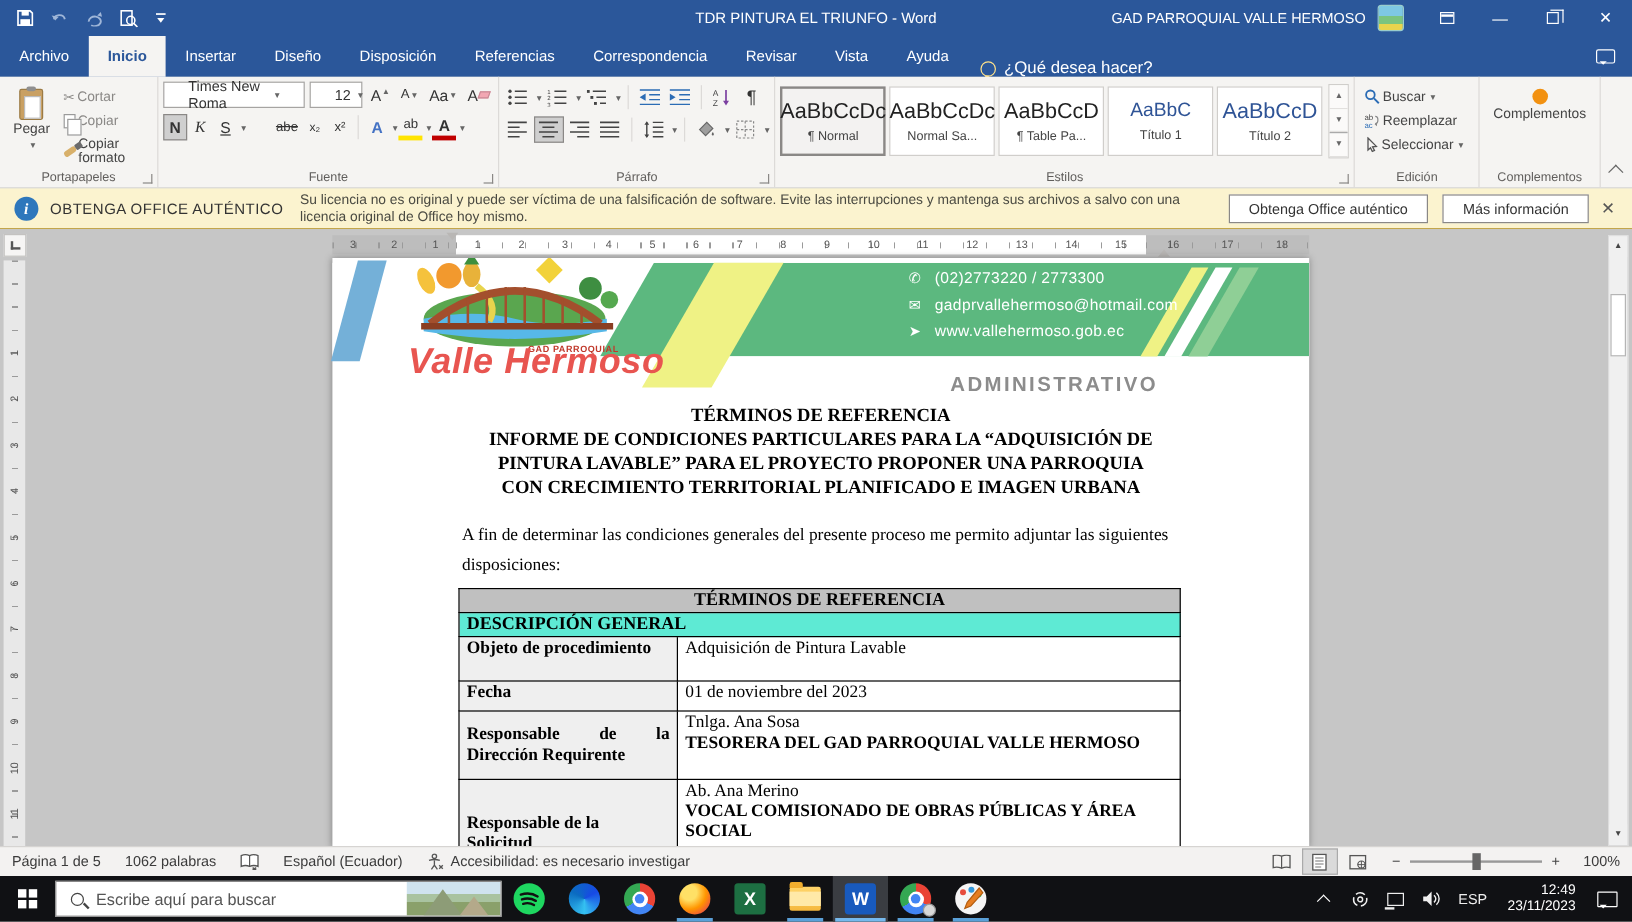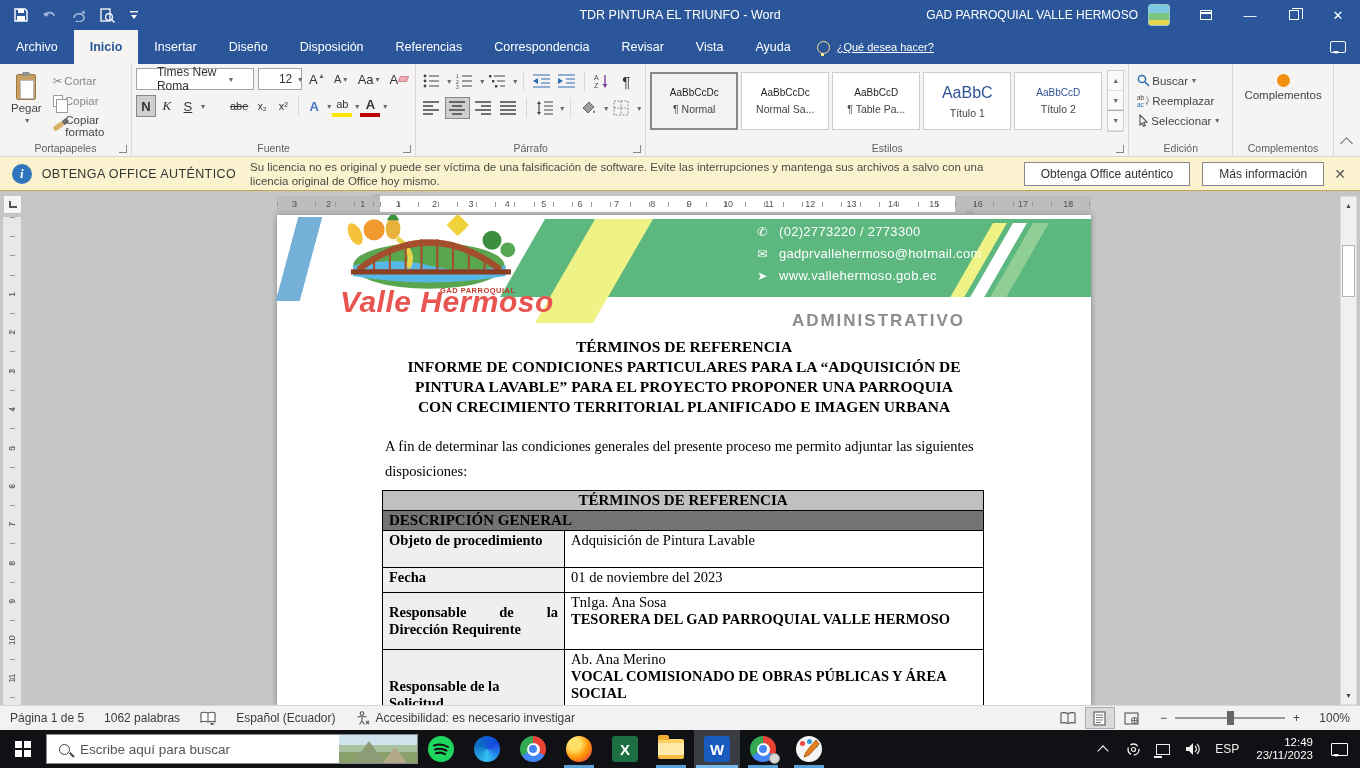--- a/index.html
+++ b/index.html
@@ -14,21 +14,21 @@
   .tb-avatar{width:22px;height:22px;border-radius:3px;margin-right:14px;background:linear-gradient(180deg,#7ec8e3 0 40%,#7bc47f 40% 75%,#e8d44d 75%);border:1px solid #9cc;}
   .winbtn{width:44px;height:30px;display:flex;align-items:center;justify-content:center;color:#fff;font-size:13px;}
   .restore-ic{width:10px;height:10px;border:1px solid #fff;position:relative;}
   .restore-ic::before{content:"";position:absolute;left:2px;top:-3px;width:10px;height:10px;border:1px solid #fff;border-left:none;border-bottom:none;}
   .ribbonopt-ic{width:12px;height:10px;border:1px solid #fff;position:relative;}
   .ribbonopt-ic::before{content:"";position:absolute;top:1px;left:0;right:0;height:2px;background:#fff;}
   
   .tabrow{position:absolute;top:30px;left:0;width:1360px;height:34px;background:#2b579a;display:flex;align-items:stretch;color:#fff;}
   .tab{display:flex;align-items:center;padding:0 16px;font-size:12.5px;cursor:pointer;}
   .tab.active{background:#f5f4f2;color:#2b579a;font-weight:bold;}
-  .tellme{display:flex;align-items:center;gap:7px;font-size:11px;padding:0 10px;text-decoration:underline;}
+  .tellme{display:flex;align-items:flex-end;gap:7px;font-size:14px;padding:0 10px;}
   .bulb{width:13px;height:13px;border:1.4px solid #ffe28a;border-radius:50%;position:relative;}
   .bulb::after{content:"";position:absolute;left:3.5px;top:11px;width:3px;height:3px;background:#ffe28a;}
   .fb-bubble{margin-left:auto;margin-right:14px;align-self:center;width:16px;height:12px;border:1.4px solid #fff;border-radius:2px;position:relative;}
   .fb-bubble::after{content:"";position:absolute;left:2px;bottom:-5px;border:3px solid transparent;border-top-color:#fff;}
   
   .ribbon{position:absolute;top:64px;left:0;width:1360px;height:93px;background:#f5f4f2;border-bottom:1px solid #d8d6d4;display:flex;}
   .rgroup{position:relative;height:100%;border-right:1px solid #dcdad8;padding:4px 4px 18px 4px;display:flex;align-items:flex-start;}
   .rgroup-label{position:absolute;bottom:2px;left:0;right:0;text-align:center;font-size:10.5px;color:#605e5c;}
   .launcher{position:absolute;bottom:3px;right:4px;width:8px;height:8px;border-right:1.6px solid #8a8886;border-bottom:1.6px solid #8a8886;}
   .bigbtn{display:flex;flex-direction:column;align-items:center;justify-content:flex-start;gap:2px;padding:4px 7px;font-size:11.5px;color:#444;}
@@ -51,21 +51,21 @@
   .eff{color:#4472c4;font-weight:bold;}
   .hl{border-bottom:4px solid #ffe400;line-height:13px;}
   .fc{border-bottom:4px solid #c00000;line-height:13px;font-weight:bold;}
   .eraser{display:inline-block;width:9px;height:6px;background:#f2a7b3;border:1px solid #c98a96;transform:skewX(-20deg);margin-left:1px;}
   .icon16{width:17px;height:16px;display:block;}
   .pararow{display:flex;align-items:center;gap:2px;}
   .vsep{width:1px;height:20px;background:#dcdad8;margin:0 4px;}
   
   .stylebox{width:88px;height:58px;border:1px solid #d0cecb;background:#fff;margin-right:3px;display:flex;flex-direction:column;align-items:center;justify-content:center;gap:5px;}
   .stylebox.sel{border:2px solid #8a8886;background:#f3f2f1;}
-  .st-prev{font-size:10px;color:#222;}
+  .st-prev{font-size:18px;color:#222;}
   .st-prev.blue{color:#2f5496;}
   .st-label{font-size:10.5px;color:#444;}
   .st-scroll{width:17px;height:62px;display:flex;flex-direction:column;border:1px solid #d0cecb;margin-left:2px;}
   .st-scroll div{flex:1;display:flex;align-items:center;justify-content:center;font-size:7px;color:#666;border-bottom:1px solid #e2e0de;background:#fbfaf9;}
   .edit-stack{display:flex;flex-direction:column;gap:3px;padding-top:4px;}
   .orange-dot{width:13px;height:13px;border-radius:50%;background:#f29111;}
   .chev-up{width:9px;height:9px;border-left:1.6px solid #666;border-top:1.6px solid #666;transform:rotate(45deg);margin-top:4px;}
   .collapse-zone{display:flex;align-items:flex-end;justify-content:center;width:34px;padding-bottom:8px;}
   
   .licbar{position:absolute;top:157px;left:0;width:1360px;height:34px;background:#fbf3cf;border-bottom:1px solid #c3a64b;display:flex;align-items:center;}
@@ -106,21 +106,21 @@
   .logo svg{position:absolute;left:0;top:0;}
   .brand{position:absolute;left:8px;bottom:0;font-size:30px;font-weight:bold;color:#e85550;font-style:italic;letter-spacing:.5px;white-space:nowrap;}
   .brand-small{position:absolute;left:108px;bottom:24px;font-size:7.5px;font-weight:bold;color:#c0392b;letter-spacing:.5px;white-space:nowrap;}
   .admin{position:absolute;right:126px;top:96px;font-size:17px;font-weight:bold;color:#8c8c8c;letter-spacing:2px;}
   .doc-serif{font-family:"Liberation Serif","DejaVu Serif",serif;}
   .dtitle{position:absolute;left:100px;top:122px;width:614px;text-align:center;font-weight:bold;font-size:15.5px;line-height:20px;color:#000;}
   .dintro{position:absolute;left:108px;top:219px;width:596px;font-size:14.5px;line-height:25px;color:#000;}
   .dtable{position:absolute;left:105px;top:275px;width:602px;border-collapse:collapse;font-size:14.5px;color:#000;}
   .dtable td{border:1px solid #000;vertical-align:top;padding:1px 6px;}
   .th-row td{background:#c0c0c0;font-weight:bold;text-align:center;font-size:15px;padding:1px 4px;}
-  .sub-row td{background:#737373;font-weight:bold;text-align:left;font-size:15px;}
+  .sub-row td{background:#5eead4;font-weight:bold;text-align:left;font-size:15px;}
   .lblcell{width:182px;background:#efefef;font-weight:bold;}
   .just{text-align:justify;text-align-last:justify;}
   .v2{font-weight:bold;}
   
   .vscroll{position:absolute;right:3px;top:5px;width:17px;height:509px;background:#f0f0f0;border:1px solid #dcdcdc;}
   .vs-btn{position:absolute;left:0;width:15px;height:17px;display:flex;align-items:center;justify-content:center;font-size:7px;color:#444;background:#f0f0f0;}
   .vs-thumb{position:absolute;left:1px;top:48px;width:13px;height:52px;background:#fff;border:1px solid #b5b5b5;}
   
   .statusbar{position:absolute;top:705px;left:0;width:1360px;height:25px;background:#f3f2f1;border-top:1px solid #d6d4d2;display:flex;align-items:center;font-size:12px;color:#3b3b3b;}
   .sb-item{padding:0 10px;display:flex;align-items:center;gap:6px;height:100%;}

